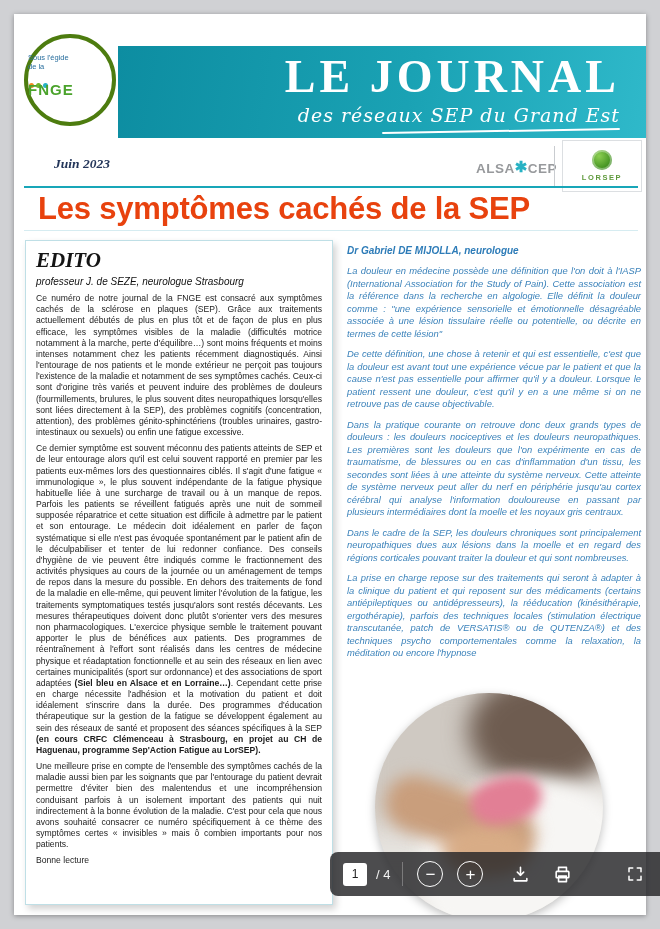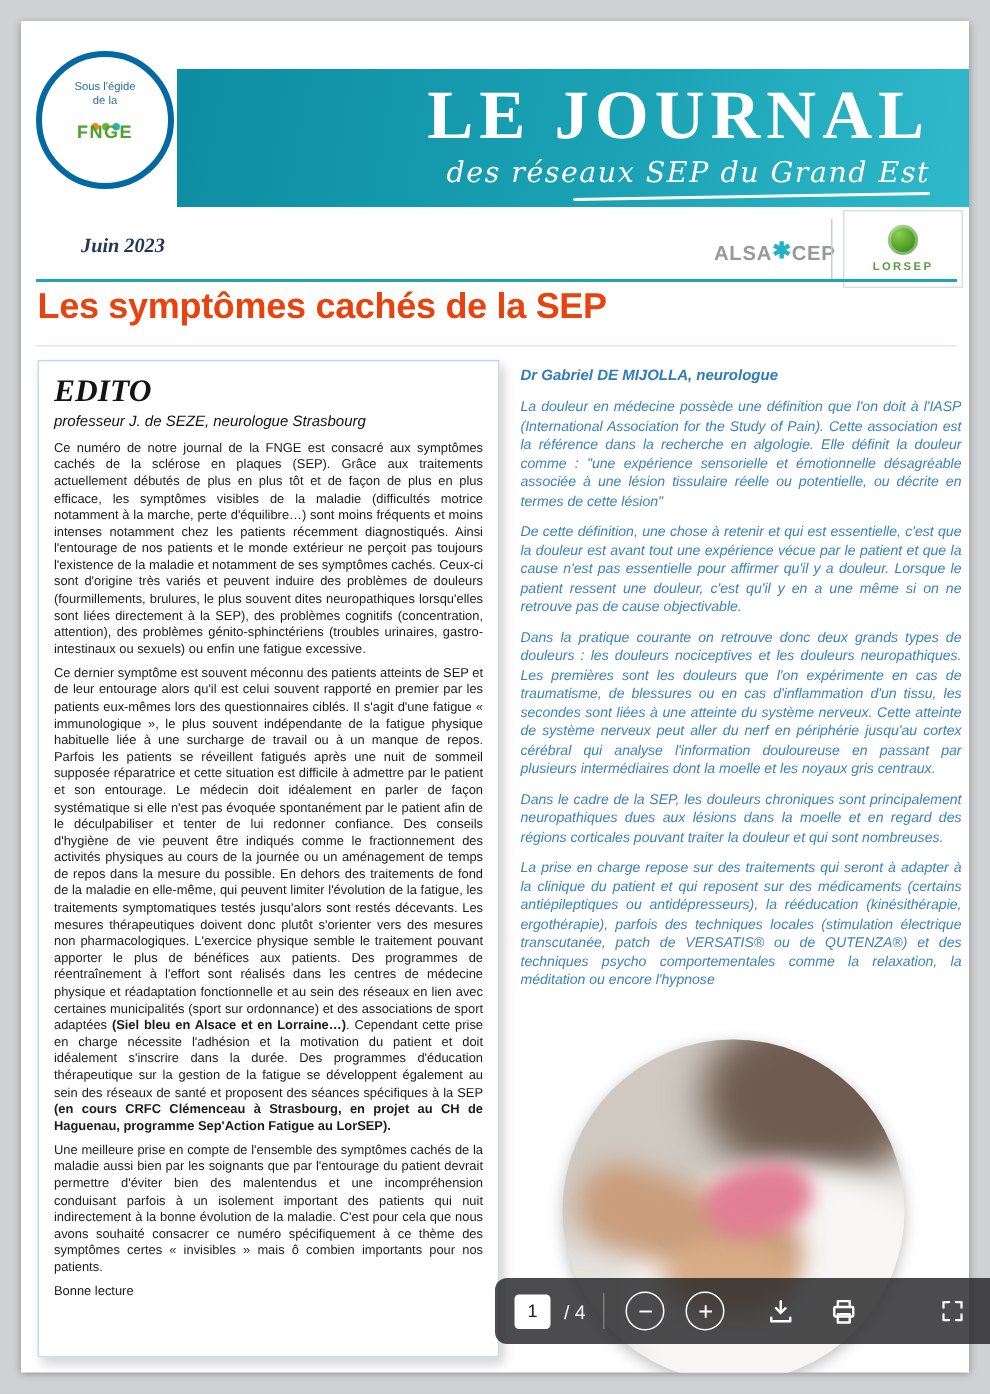--- a/index.html
+++ b/index.html
@@ -12,46 +12,46 @@
   .band{position:absolute;left:104px;top:32px;right:0;height:92px;
         background:linear-gradient(100deg,#0d8da1 0%,#1aa2b4 55%,#2fb9ca 100%);}
   .jtitle{position:absolute;right:26px;top:4px;color:#fff;
           font-family:"Liberation Serif",serif;font-weight:bold;font-size:46px;
           letter-spacing:4px;white-space:nowrap;}
   .jsub{position:absolute;right:26px;top:58px;color:#fff;white-space:nowrap;
         font-family:"DejaVu Serif",serif;font-style:italic;font-size:19px;letter-spacing:1px;}
   .jsub-line{position:absolute;right:26px;top:84px;width:238px;height:2px;background:#fff;
              border-radius:2px;transform:rotate(-1deg);}
   .badge{position:absolute;left:10px;top:20px;width:84px;height:84px;border-radius:50%;
-         background:#fff;border:4px solid #0369a1;text-align:center;z-index:2;}
+         background:#fff;border:4px solid #4d7c0f;text-align:left;z-index:2;}
   .badge .l1{margin-top:15px;font-size:7.5px;color:#2a6f9e;line-height:1.25;}
   .badge .l2{font-size:7.5px;color:#2a6f9e;line-height:1.25;}
   .badge .dots{height:6px;margin-top:2px;}
   .badge .dots i{display:inline-block;width:5px;height:5px;border-radius:50%;margin:0 1px;}
   .badge .d1{background:#f08a1e;} .badge .d2{background:#6fb52c;} .badge .d3{background:#27b2c4;}
-  .badge .org{font-size:12px;font-weight:bold;color:#4ba32c;letter-spacing:1px;margin-top:1px;}
+  .badge .org{font-size:15px;font-weight:bold;color:#4ba32c;letter-spacing:1px;margin-top:1px;}
 
   
   .date{position:absolute;left:40px;top:142px;font-family:"Liberation Serif",serif;
         font-style:italic;font-size:13.5px;color:#24365a;font-weight:bold;}
   .clinic{position:absolute;left:290px;top:138px;width:180px;color:#1b5fad;
           font-weight:bold;font-size:8.6px;line-height:1.4;letter-spacing:.2px;}
   .alsacep{position:absolute;left:462px;top:144px;font-size:13.5px;font-weight:bold;
            color:#97999c;letter-spacing:.5px;}
   .alsacep .star{color:#27b2c4;font-size:15px;vertical-align:1px;}
   .vdiv{position:absolute;left:540px;top:132px;width:1px;height:40px;background:#c9ccd0;}
   .lorsep{position:absolute;left:548px;top:126px;width:78px;height:50px;border:1px solid #dcdfe2;
           display:flex;flex-direction:column;align-items:center;justify-content:center;gap:3px;}
   .lorsep .ball{width:20px;height:20px;border-radius:50%;
                 background:radial-gradient(circle at 35% 30%,#8ccf52,#3f8f1f 70%);
                 box-shadow:inset 0 0 0 2px rgba(255,255,255,.35);}
   .lorsep .lbl{font-size:7.5px;letter-spacing:1.6px;color:#5f9a3c;font-weight:bold;}
 
   .rule-teal{position:absolute;left:10px;right:8px;top:172px;height:2px;background:#18a6b8;}
-  .headline{position:absolute;left:11px;top:177px;font-size:24px;font-weight:bold;
+  .headline{position:absolute;left:24px;top:177px;font-size:31px;font-weight:bold;
             color:#e8420e;letter-spacing:-.2px;}
   .rule-light{position:absolute;left:10px;right:8px;top:216px;height:1px;background:#d6ecf1;}
 
   
   .edito-box{position:absolute;left:11px;top:226px;width:308px;height:665px;background:#fff;
              border:1px solid #bfdfe6;box-shadow:3px 4px 7px rgba(0,0,0,.18);
              padding:7px 10px;box-sizing:border-box;overflow:hidden;}
   .edito-title{font-family:"Liberation Serif",serif;font-style:italic;font-weight:bold;
                font-size:21px;color:#141414;margin:0 0 3px 0;}
   .edito-byline{font-size:10px;font-weight:normal;font-style:italic;color:#111;margin:0 0 6px 0;}

